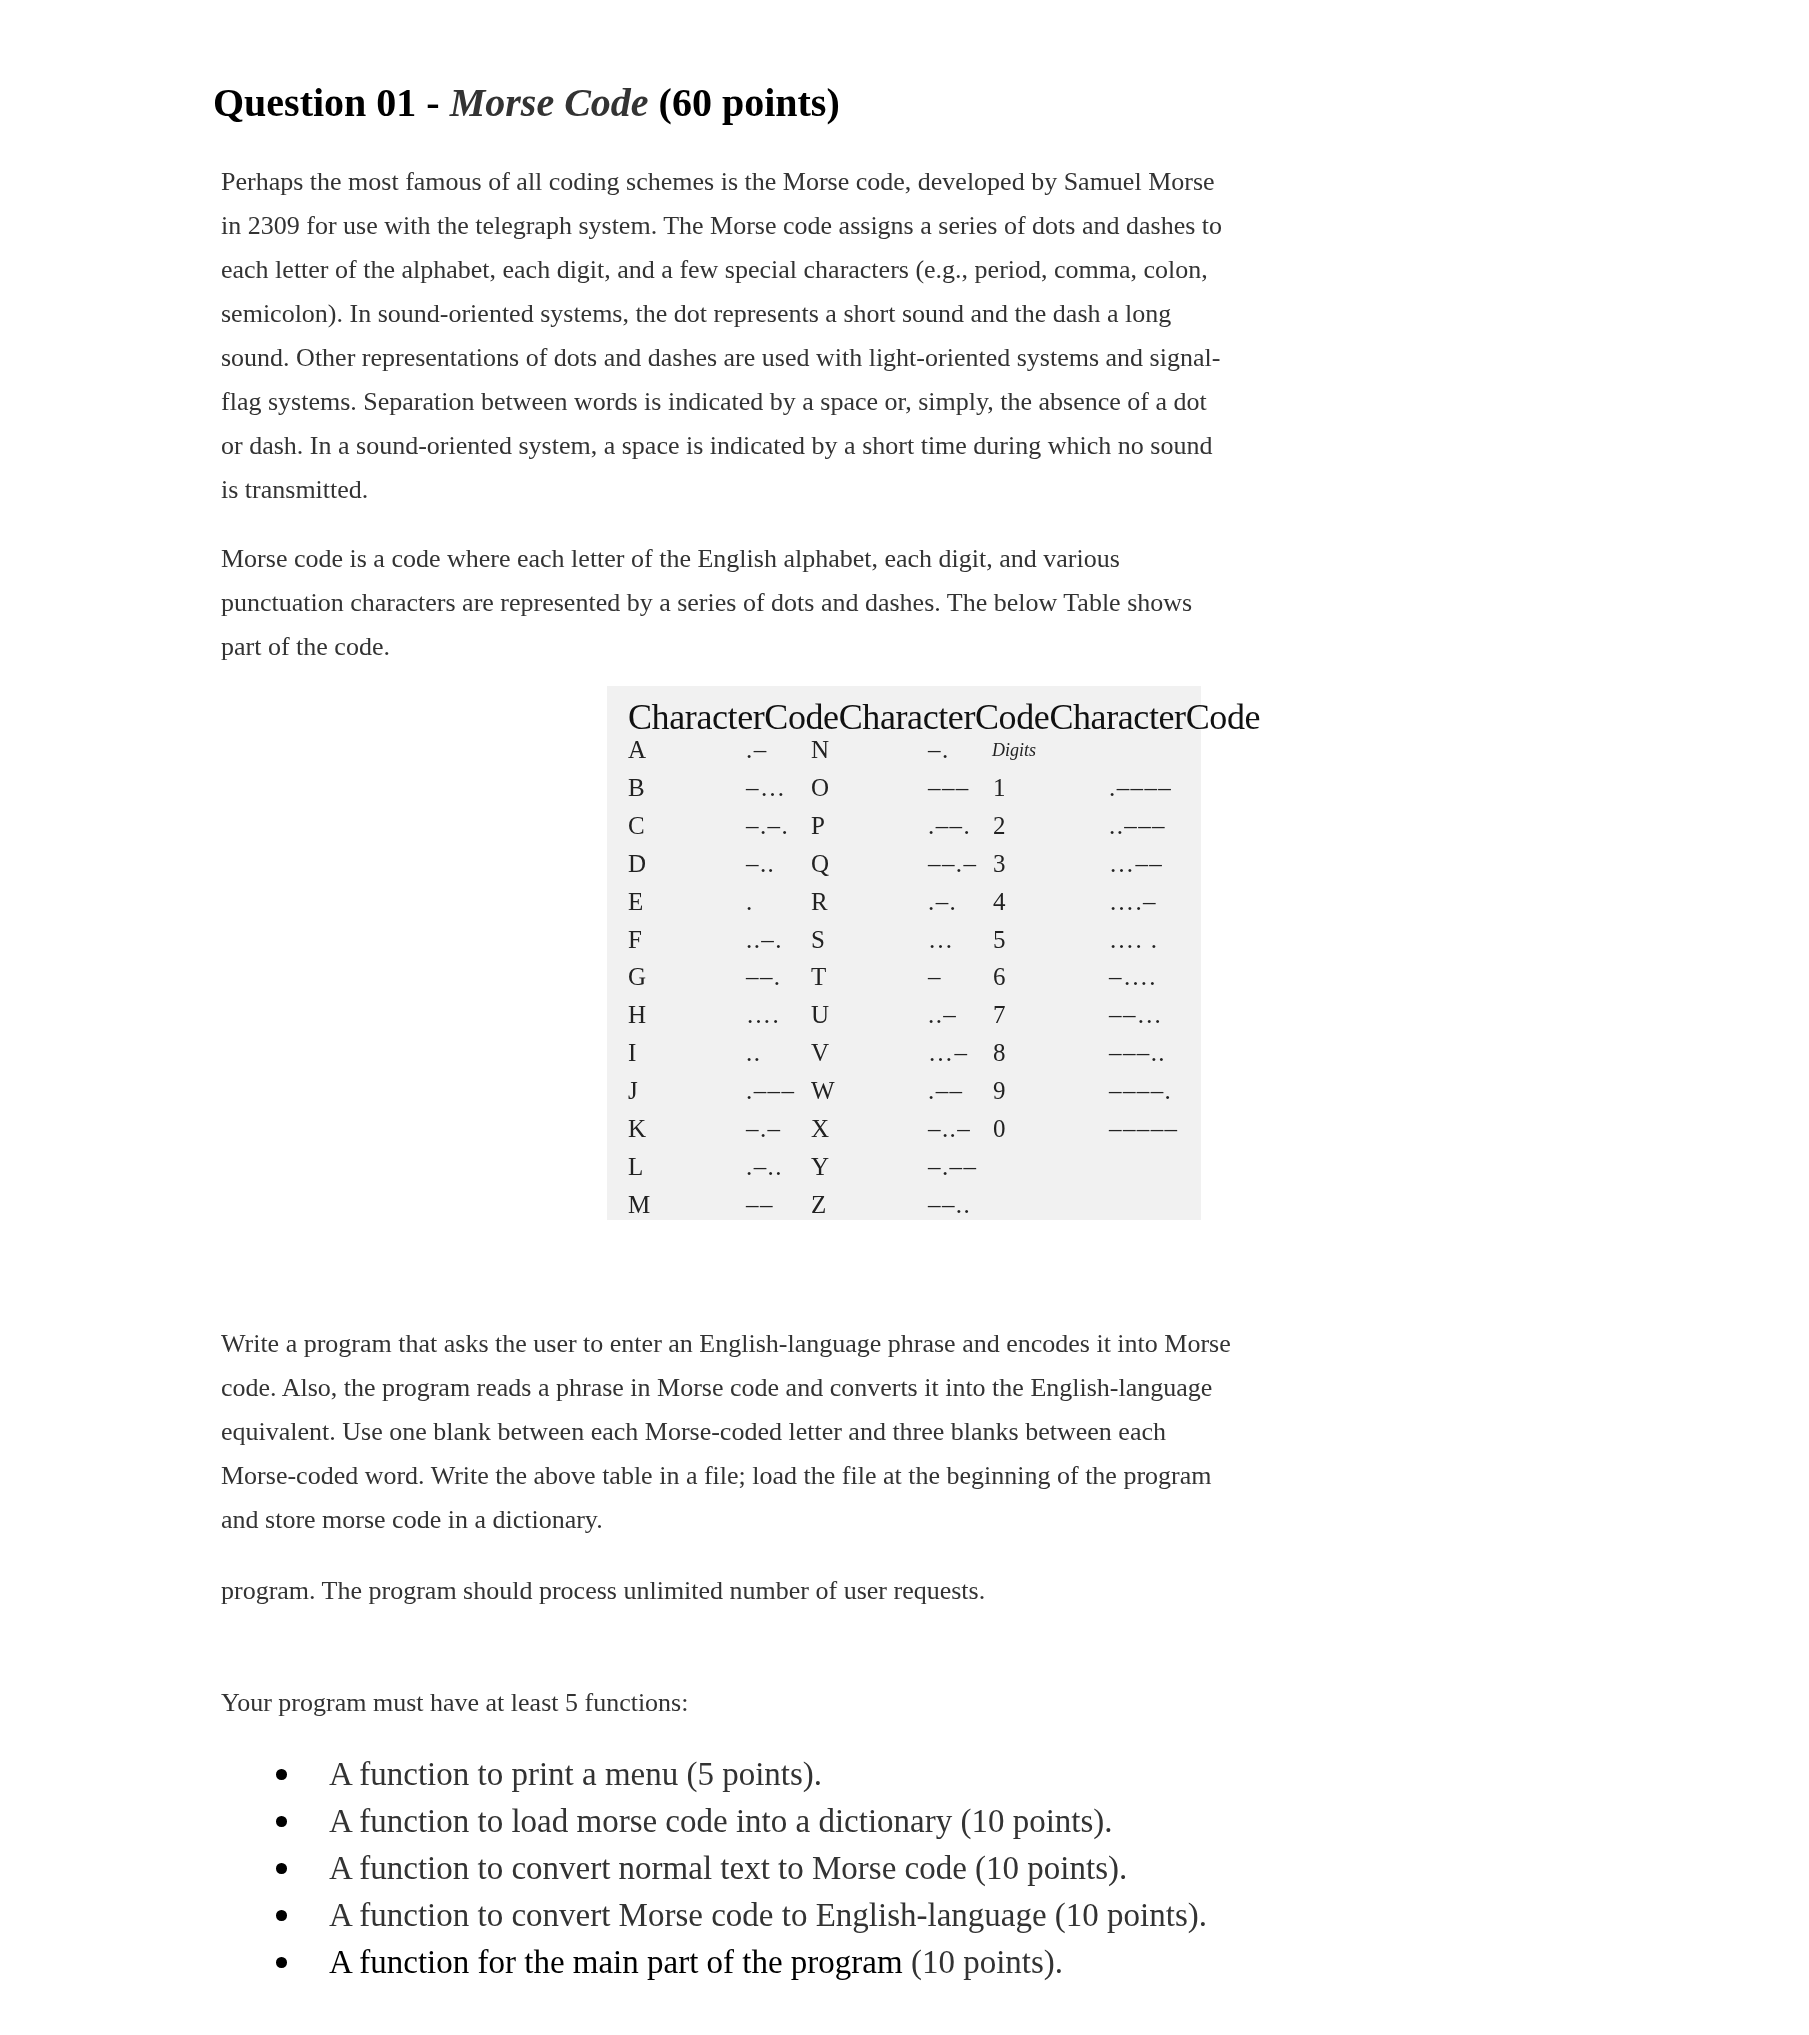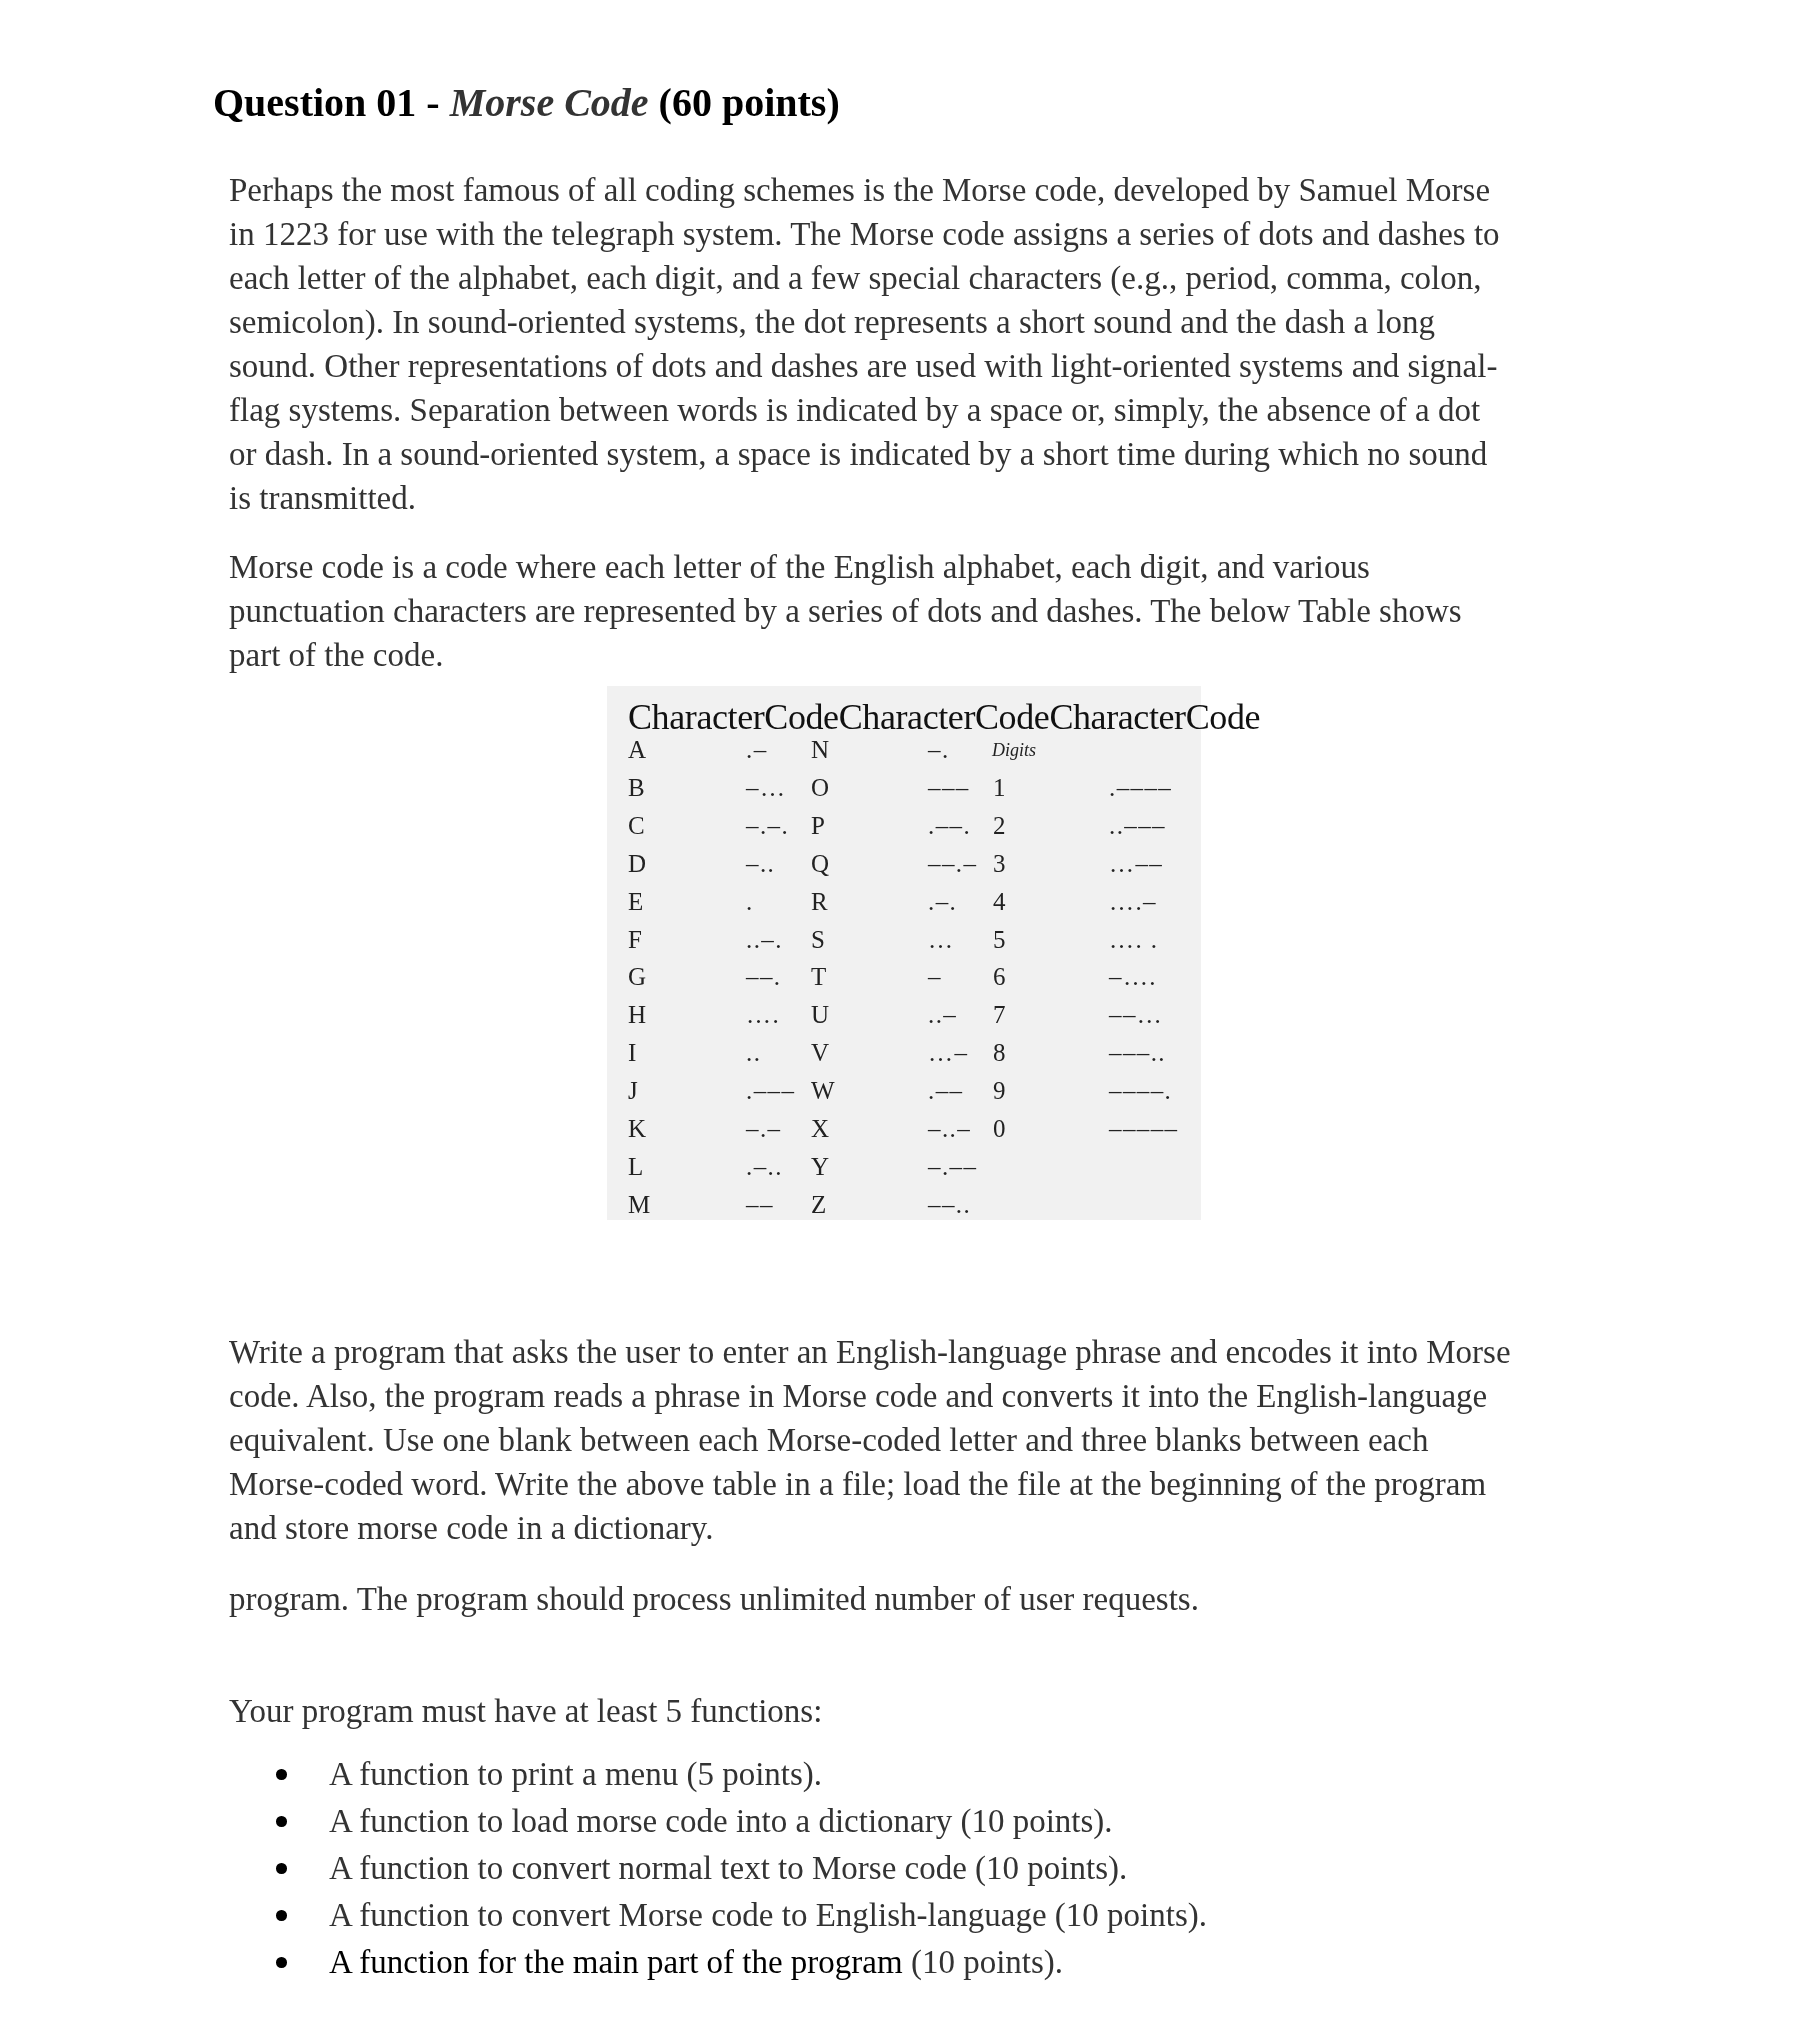--- a/index.html
+++ b/index.html
@@ -9,21 +9,21 @@
     color: #333333;
   }
   .title {
     position: absolute; left: 213px; top: 77px;
     font-size: 40px; font-weight: bold; color: #000000; line-height: 51px;
     white-space: nowrap;
   }
   .title .ital { color: #333333; }
   .para {
     position: absolute; left: 213px; width: 1405px;
-    font-size: 33px; line-height: 44px; margin: 16px;
+    font-size: 26px; line-height: 44px; margin: 8px;
   }
   .line { display: block; white-space: nowrap; height: 44px; }
   .table-box {
     position: absolute; left: 607px; top: 686px; width: 594px; height: 534px;
     background: #f1f1f1;
   }
   .tcell {
     position: absolute; font-size: 25px; line-height: 28px; white-space: nowrap; color: #222222;
   }
   .thead { font-size: 36px; color: #111111; position: absolute; left: 21px; top: 10px; white-space: nowrap; letter-spacing: -0.4px; }
@@ -41,21 +41,21 @@
 </style>
 </head>
 <body>
 
 <div class="title">
   <span>Question 01 - </span><span class="ital">Morse Code</span><span> (60 points)</span>
 </div>
 
 <div class="para" style="top:152px;">
   <span class="line">Perhaps the most famous of all coding schemes is the Morse code, developed by Samuel Morse</span>
-  <span class="line">in 1223 for use with the telegraph system. The Morse code assigns a series of dots and dashes to</span>
+  <span class="line">in 2309 for use with the telegraph system. The Morse code assigns a series of dots and dashes to</span>
   <span class="line">each letter of the alphabet, each digit, and a few special characters (e.g., period, comma, colon,</span>
   <span class="line">semicolon). In sound-oriented systems, the dot represents a short sound and the dash a long</span>
   <span class="line">sound. Other representations of dots and dashes are used with light-oriented systems and signal-</span>
   <span class="line">flag systems. Separation between words is indicated by a space or, simply, the absence of a dot</span>
   <span class="line">or dash. In a sound-oriented system, a space is indicated by a short time during which no sound</span>
   <span class="line">is transmitted.</span>
 </div>
 
 <div class="para" style="top:529px;">
   <span class="line">Morse code is a code where each letter of the English alphabet, each digit, and various</span>

